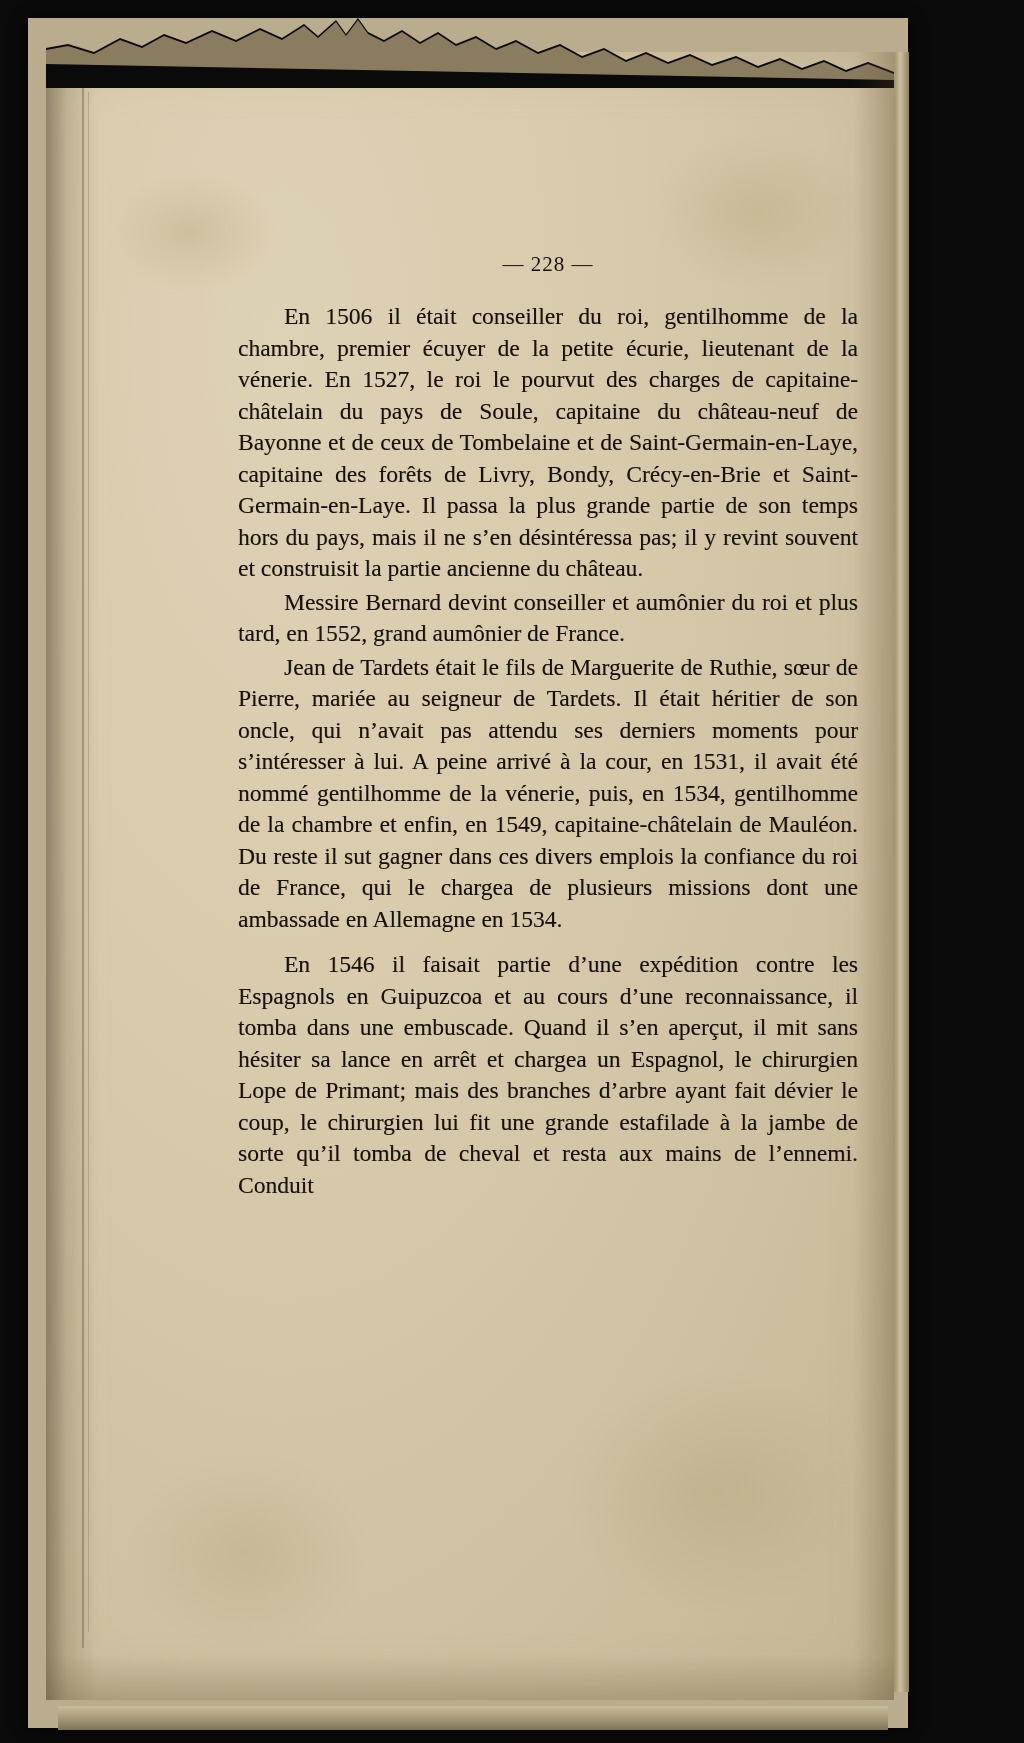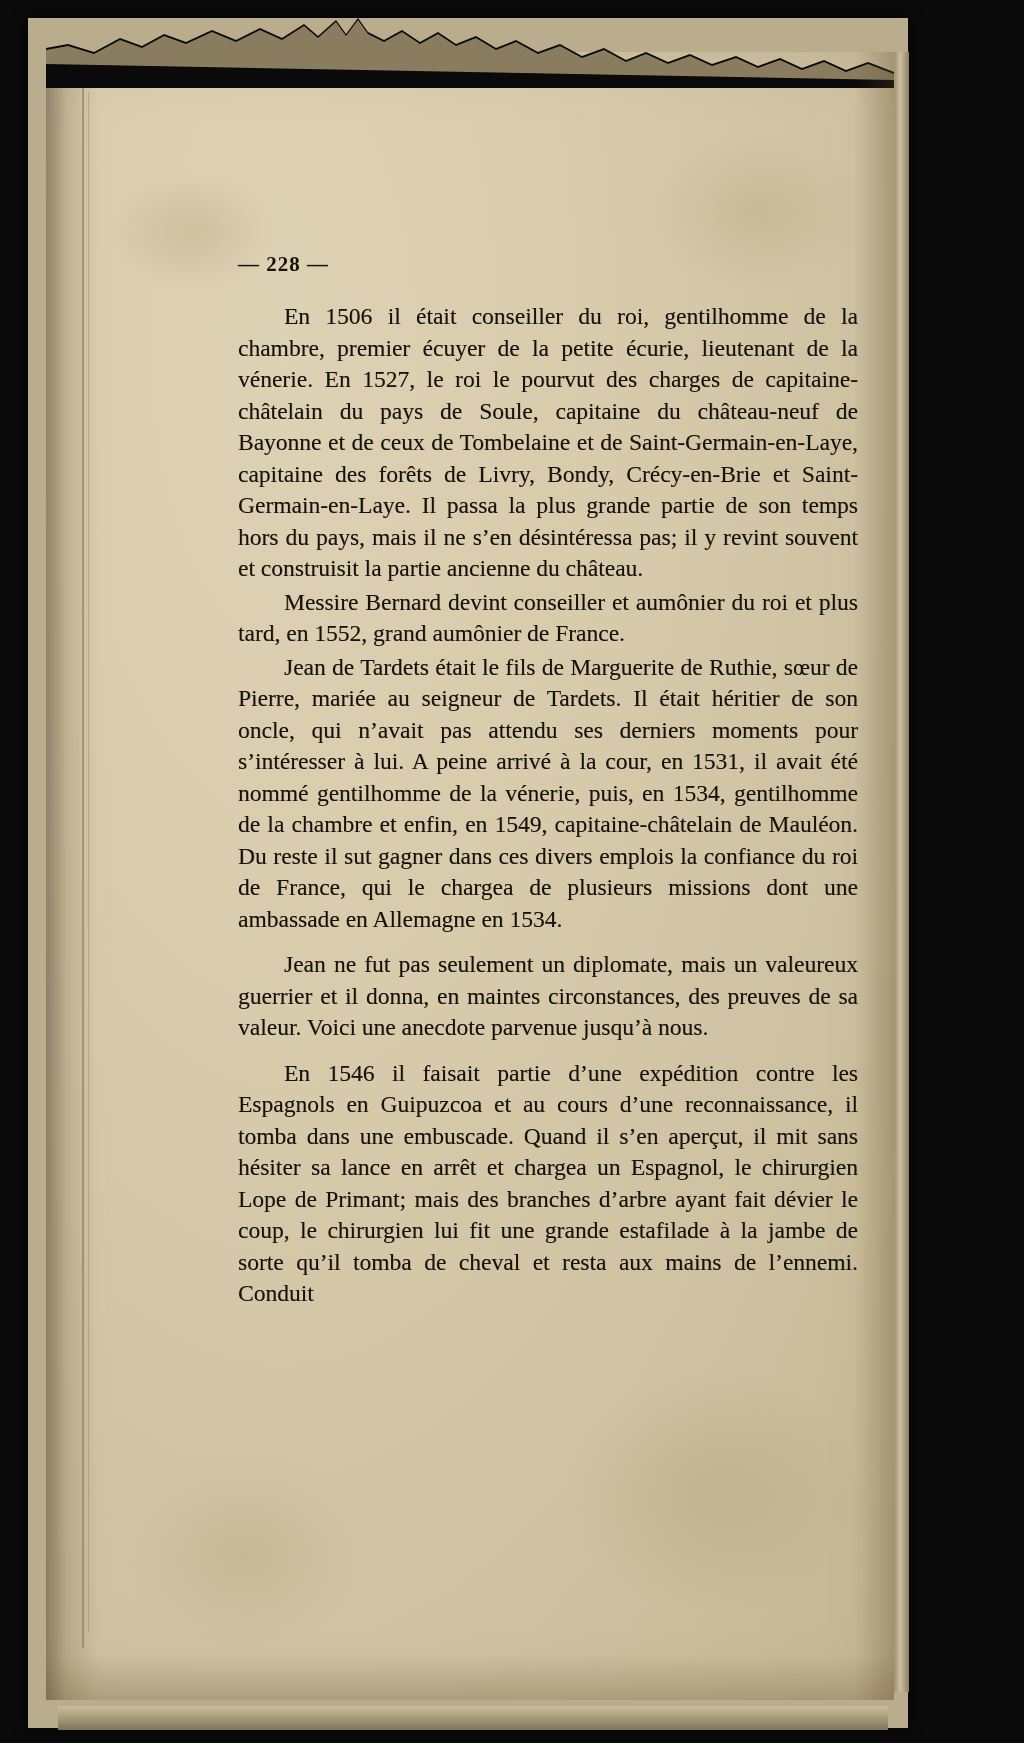--- a/index.html
+++ b/index.html
@@ -109,27 +109,26 @@
   }
 
   
   #text-column {
     position: absolute;
     left: 192px;
     top: 200px;
     width: 620px;
   }
   #folio {
-    text-align: left;
+    text-align: center;
     font-size: 21px;
     color: #1a1208;
     letter-spacing: 1px;
     margin-bottom: 24px;
     font-family: "Liberation Serif", serif;
-    font-weight: bold;
   }
   .para {
     font-size: 23.5px;
     line-height: 31.5px;
     color: #16110a;
     text-align: justify;
     text-justify: inter-word;
     margin: 0 0 0 0;
     text-indent: 46px;
     font-family: "Liberation Serif", serif;
@@ -193,21 +192,20 @@
     <div class="stain" style="left:520px; top:1320px; width:300px; height:240px; background:radial-gradient(ellipse, rgba(140,118,76,0.16), rgba(0,0,0,0) 72%);"></div>
     <div class="stain" style="left:80px; top:1400px; width:240px; height:200px; background:radial-gradient(ellipse, rgba(140,118,76,0.14), rgba(0,0,0,0) 72%);"></div>
 
     <div id="text-column">
 
       <div id="folio">— 228 —</div>
 
       <p class="para">En 1506 il était conseiller du roi, gentilhomme de la chambre, premier écuyer de la petite écurie, lieutenant de la vénerie. En 1527, le roi le pourvut des charges de capitaine-châtelain du pays de Soule, capitaine du château-neuf de Bayonne et de ceux de Tombelaine et de Saint-Germain-en-Laye, capitaine des forêts de Livry, Bondy, Crécy-en-Brie et Saint-Germain-en-Laye. Il passa la plus grande partie de son temps hors du pays, mais il ne s’en désintéressa pas; il y revint souvent et construisit la partie ancienne du château.</p>
       <p class="para">Messire Bernard devint conseiller et aumônier du roi et plus tard, en 1552, grand aumônier de France.</p>
       <p class="para">Jean de Tardets était le fils de Marguerite de Ruthie, sœur de Pierre, mariée au seigneur de Tardets. Il était héritier de son oncle, qui n’avait pas attendu ses derniers moments pour s’intéresser à lui. A peine arrivé à la cour, en 1531, il avait été nommé gentilhomme de la vénerie, puis, en 1534, gentilhomme de la chambre et enfin, en 1549, capitaine-châtelain de Mauléon. Du reste il sut gagner dans ces divers emplois la confiance du roi de France, qui le chargea de plusieurs missions dont une ambassade en Allemagne en 1534.</p>
-      <p class="para gap">Jean ne fut pas seulement un diplomate, mais un valeureux guerrier et il donna, en maintes circonstances, des preuves de sa valeur. Voici une anecdote parvenue jusqu’à nous.</p>
       <p class="para gap">En 1546 il faisait partie d’une expédition contre les Espagnols en Guipuzcoa et au cours d’une reconnaissance, il tomba dans une embuscade. Quand il s’en aperçut, il mit sans hésiter sa lance en arrêt et chargea un Espagnol, le chirurgien Lope de Primant; mais des branches d’arbre ayant fait dévier le coup, le chirurgien lui fit une grande estafilade à la jambe de sorte qu’il tomba de cheval et resta aux mains de l’ennemi. Conduit</p>
 
     </div>
 
     <div id="right-curve"></div>
     <div id="bottom-curve"></div>
 
   </div>
 </div>
 

